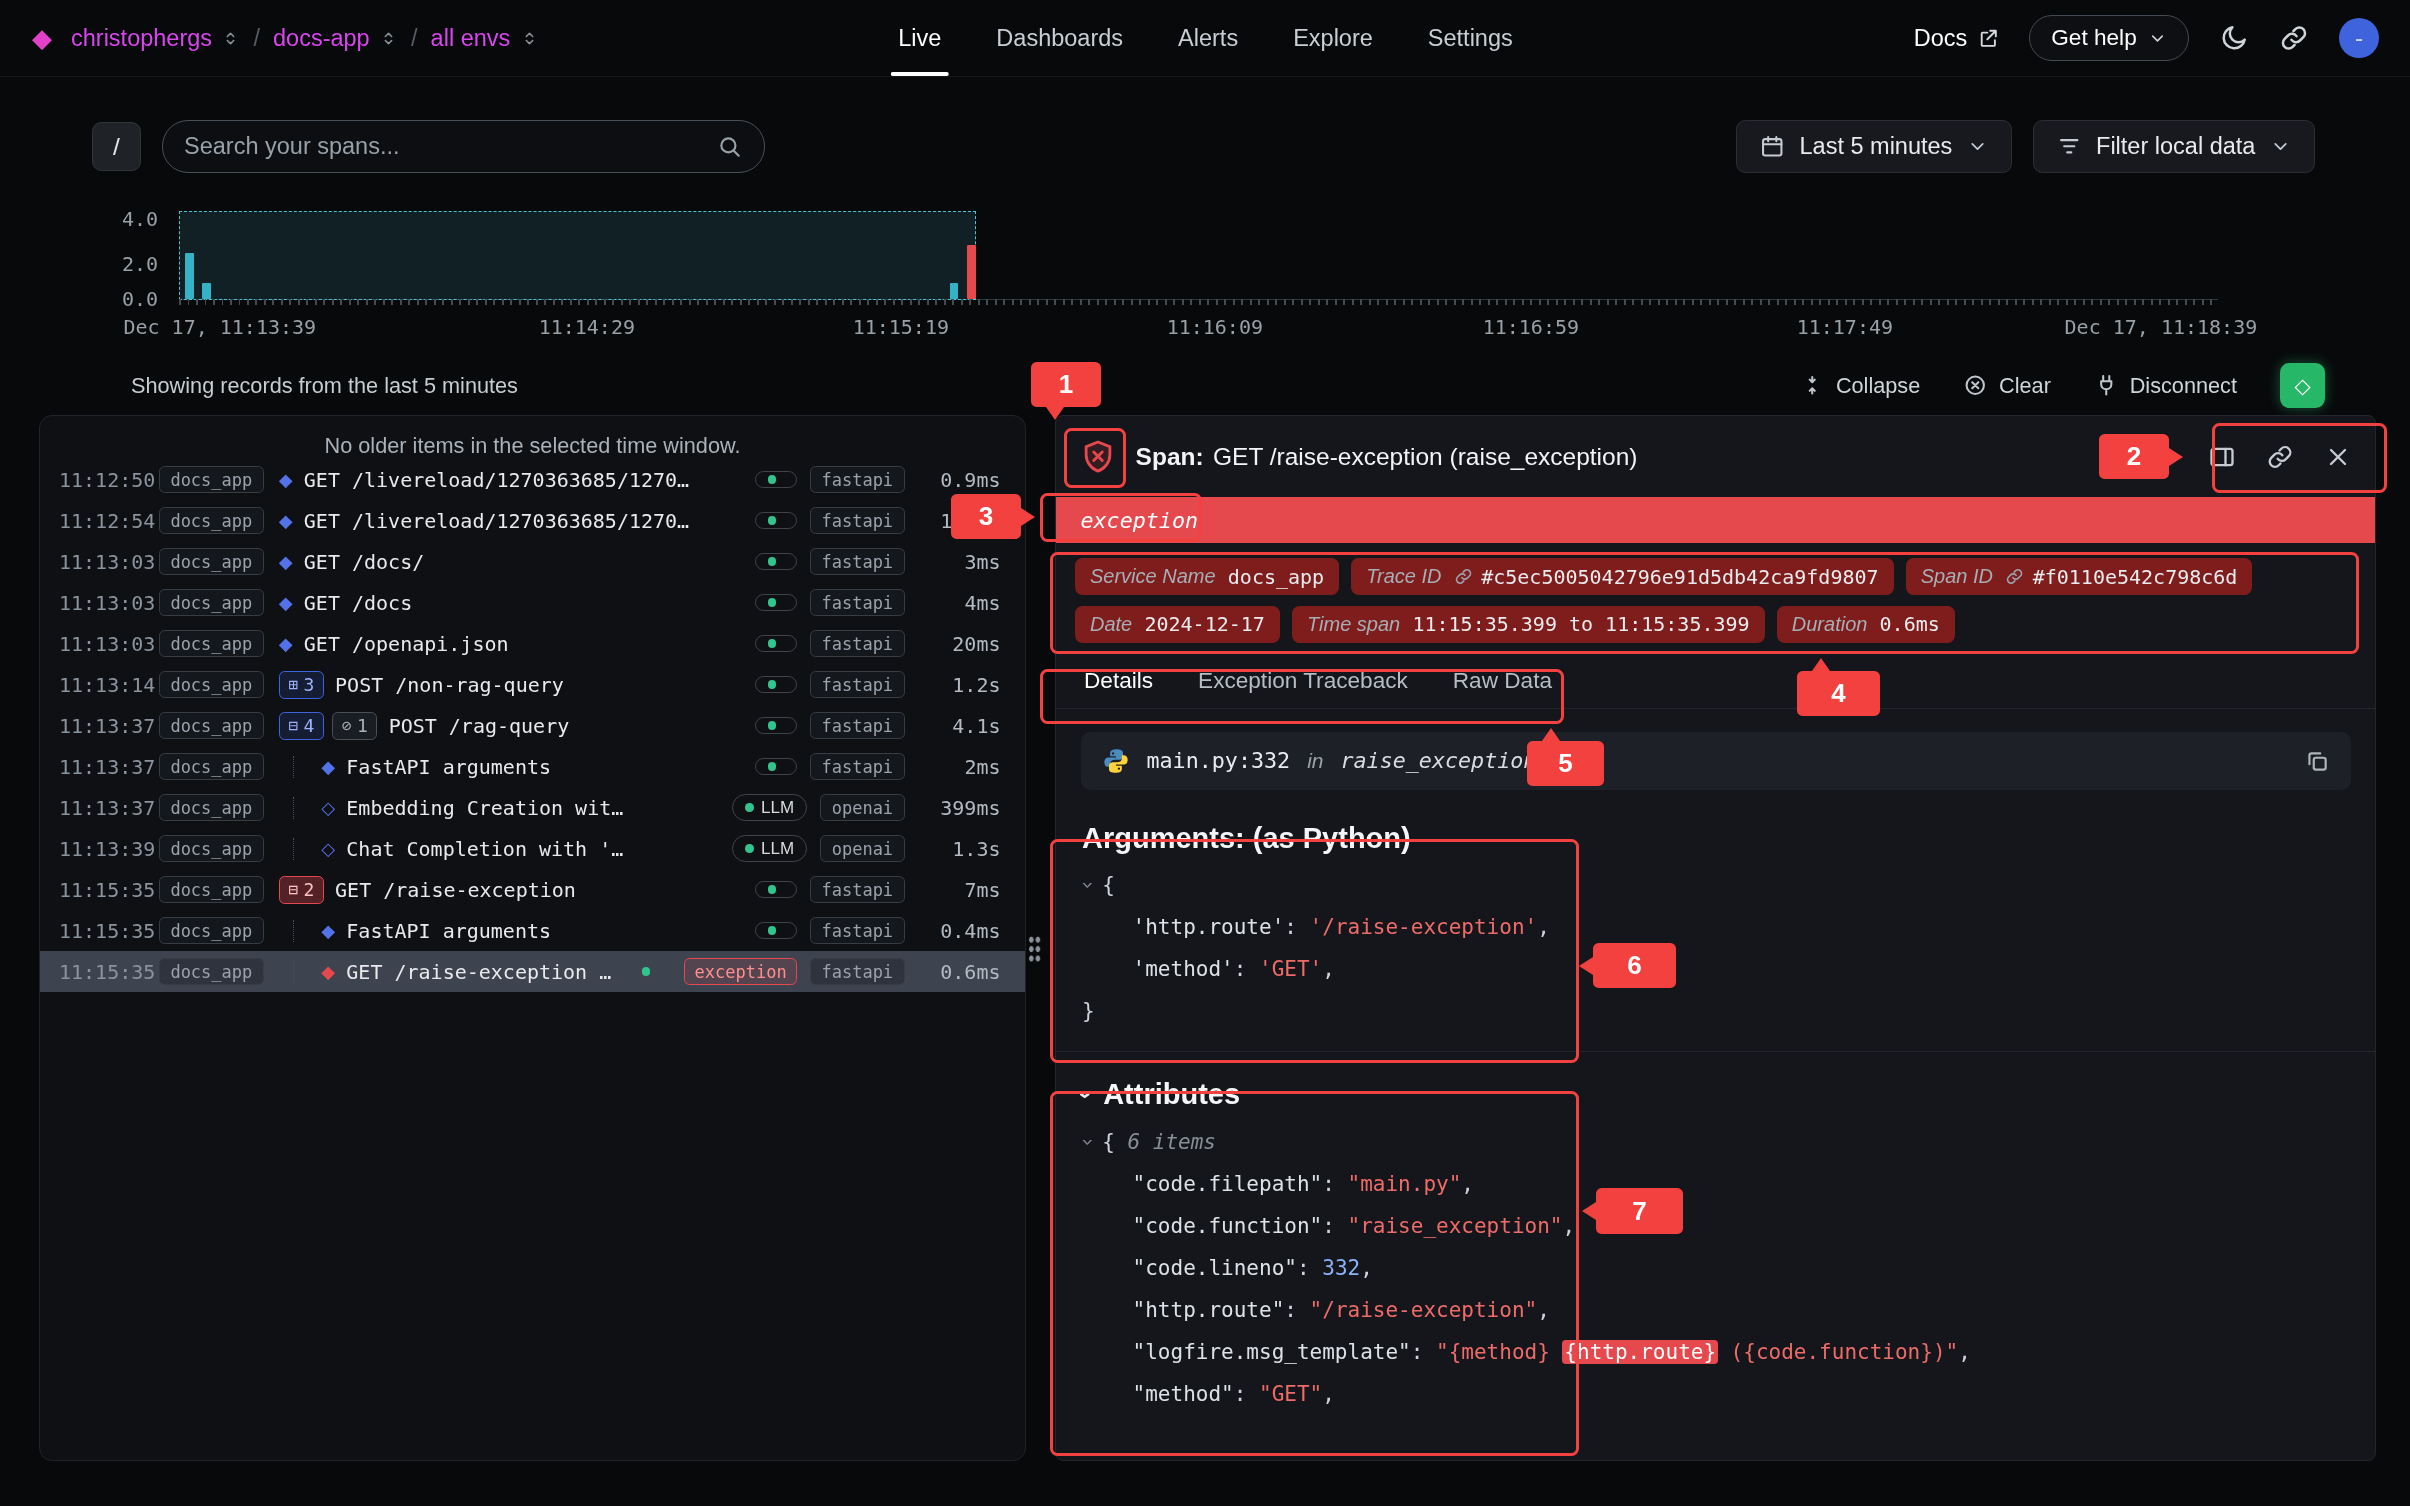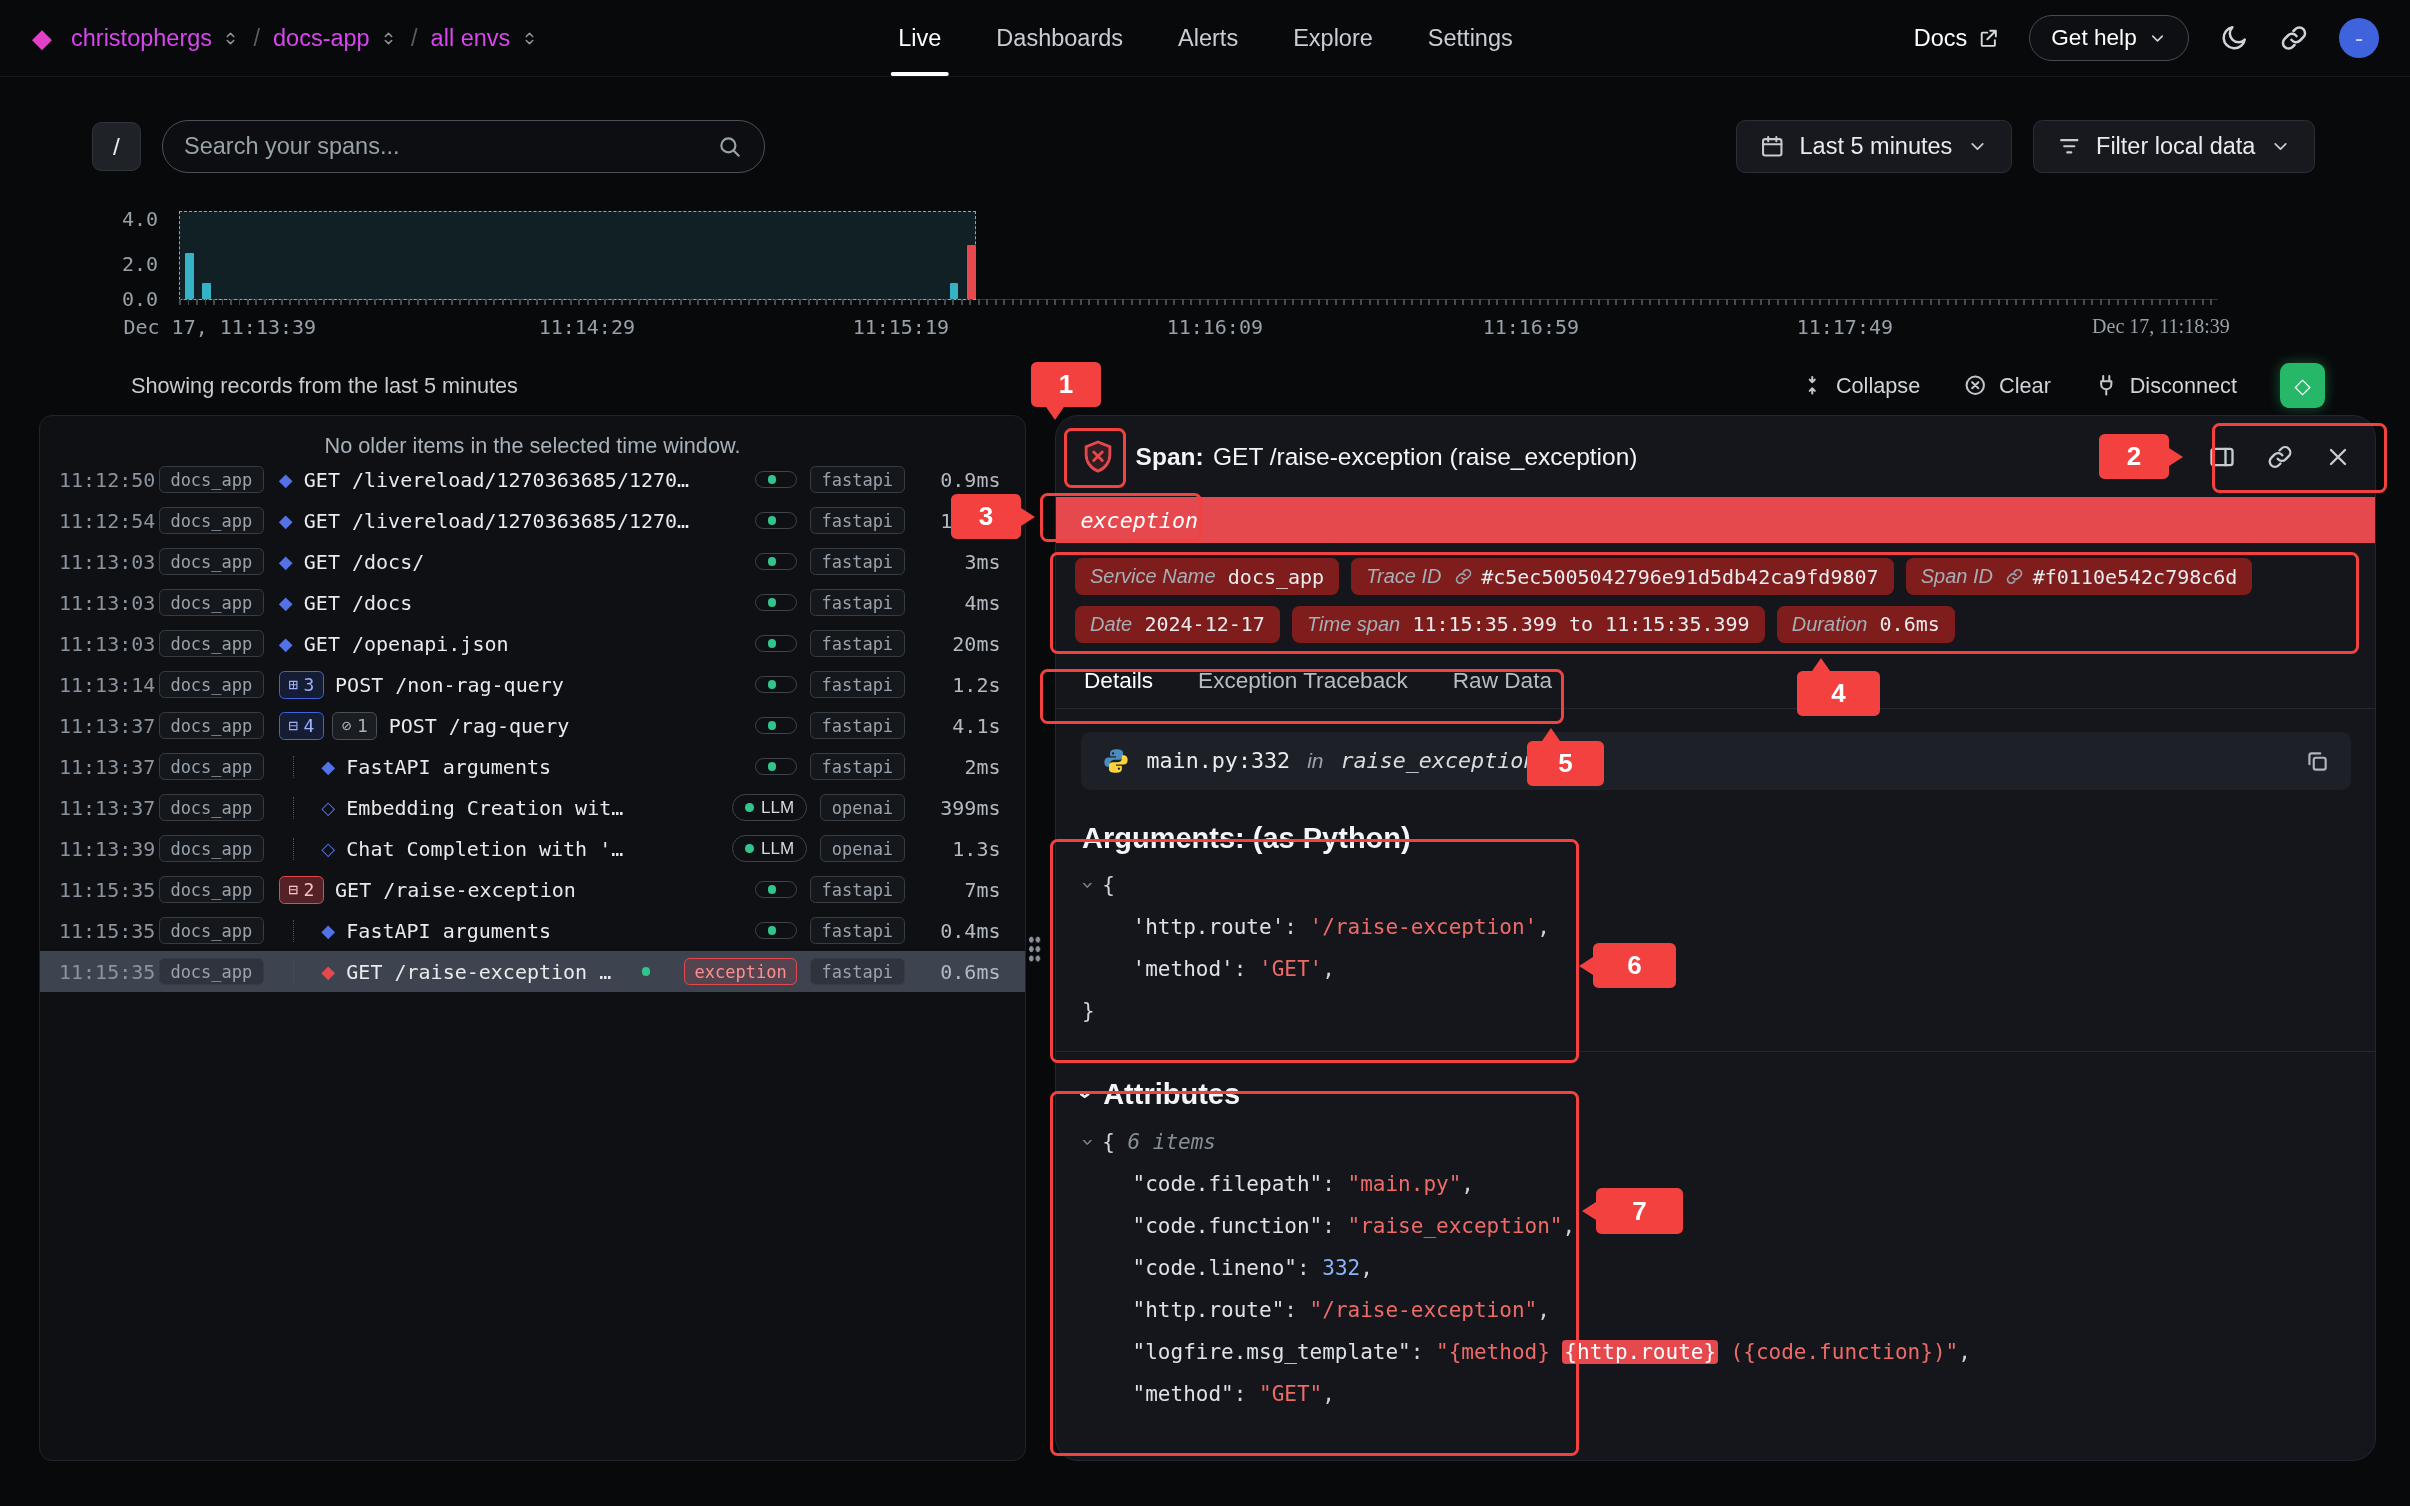--- a/index.html
+++ b/index.html
@@ -90,21 +90,21 @@
   .bdg.blue{border:0.9px solid #3e63dd;background:rgba(62,99,221,.16);color:#9db1ff}
   .bdg.gray{border:0.9px solid #4a5058;background:#1a1d22;color:#aab2ba}
   .bdg.red{border:0.9px solid var(--err);background:rgba(229,72,77,.32);color:#ffc2c2}
   .llm{display:inline-flex;align-items:center;gap:7.5px;border:0.9px solid #3f444b;border-radius:941px;padding:2.8px 12.2px;font:17px var(--sans);color:#d7dbde}
   .llm .dot{width:8.5px;height:8.5px;border-radius:50%;background:#31c48d}
   .exc{font:17px var(--mono);color:#ff8f8f;border:0.9px solid var(--err);background:rgba(229,72,77,.14);border-radius:5.6px;padding:2.8px 9.4px}
   .duration{width:83px;text-align:right;font:20px var(--mono);color:#b3bac2}
   .grip{position:absolute;left:989px;top:520px;width:13px;height:28px;background-image:radial-gradient(#8b929b 1.9px,transparent 2.4px);background-size:6.6px 9.4px;cursor:col-resize}
 
   
-  .detail{flex:1;background:#14161b;border:0.9px solid #23262c;border-radius:23px;overflow:hidden;display:flex;flex-direction:column}
+  .detail{flex:1;background:#14161b;border:0.9px solid #23262c;border-radius:8px;overflow:hidden;display:flex;flex-direction:column}
   .dhead{height:81px;flex:none;display:flex;align-items:center;gap:19px;padding:0 22.6px}
   .dhead .shield{width:38px;height:38px;flex:none}
   .dtitle{font-size:24.5px;color:#f2f4f6;white-space:nowrap;overflow:hidden}
   .dtitle b{font-weight:bold;margin-right:9.4px}
   .dicons{margin-left:auto;display:flex;gap:30px}
   .dicons svg{width:28px;height:28px;color:#c6ccd2;cursor:pointer}
   .banner{height:46px;flex:none;background:var(--err);display:flex;align-items:center;padding:0 24.5px;font:italic 21.7px var(--mono);color:#fff}
   .tags{flex:none;padding:15px 19px 11.3px;display:flex;flex-direction:column;gap:10.4px}
   .tagrow{display:flex;gap:12.2px}
   .tag{background:#7f1d1d;border-radius:7.5px;padding:6.6px 15px;display:flex;align-items:center;gap:12.2px;white-space:nowrap}
@@ -257,21 +257,21 @@
       <span class="bar teal" style="left: 37.8%; height: 16px;"></span>
       <span class="bar red" style="left: 38.65%; height: 54px;"></span>
     </div>
   <div class="xlabs" id="xlabs" style="position:absolute;left:179px;width:2039px;top:0">
       <span class="xlab" style="left: 2%;">Dec 17, 11:13:39</span>
       <span class="xlab" style="left: 20%;">11:14:29</span>
       <span class="xlab" style="left: 35.4%;">11:15:19</span>
       <span class="xlab" style="left: 50.8%;">11:16:09</span>
       <span class="xlab" style="left: 66.3%;">11:16:59</span>
       <span class="xlab" style="left: 81.7%;">11:17:49</span>
-      <span class="xlab" style="left: 97.2%; font-family: Liberation Serif, serif;">Dec 17, 11:18:39</span>
+      <span class="xlab" style="left: 97.2%;">Dec 17, 11:18:39</span>
     </div>
 </div>
 
 <div class="statusrow">
   <span class="showing">Showing records from the last 5 minutes</span>
   <div class="statusright">
     <span class="statact">
       <svg class="isvg" viewBox="0 0 24 24">
           <path d="M12 4v5M9.5 6.5L12 9l2.5-2.5M12 20v-5M9.5 17.5L12 15l2.5 2.5"></path>
         </svg>

